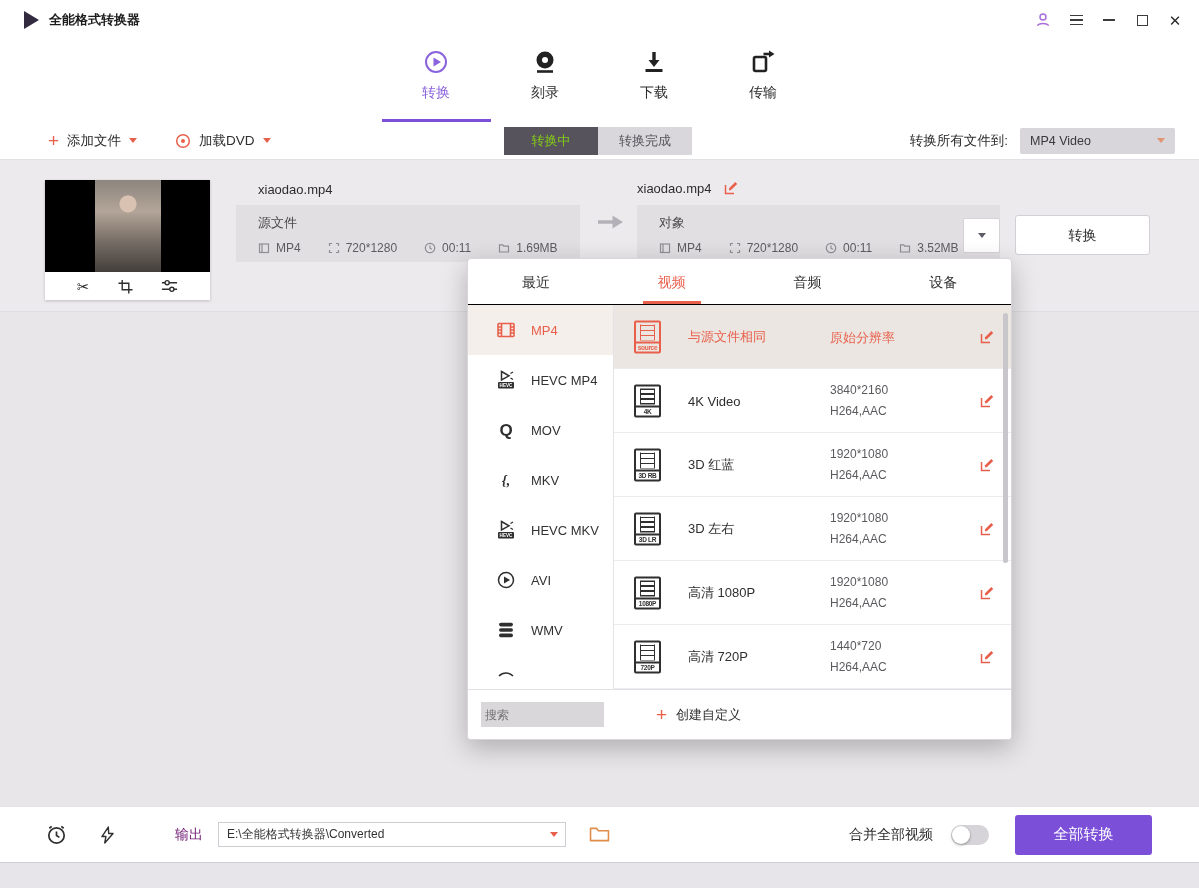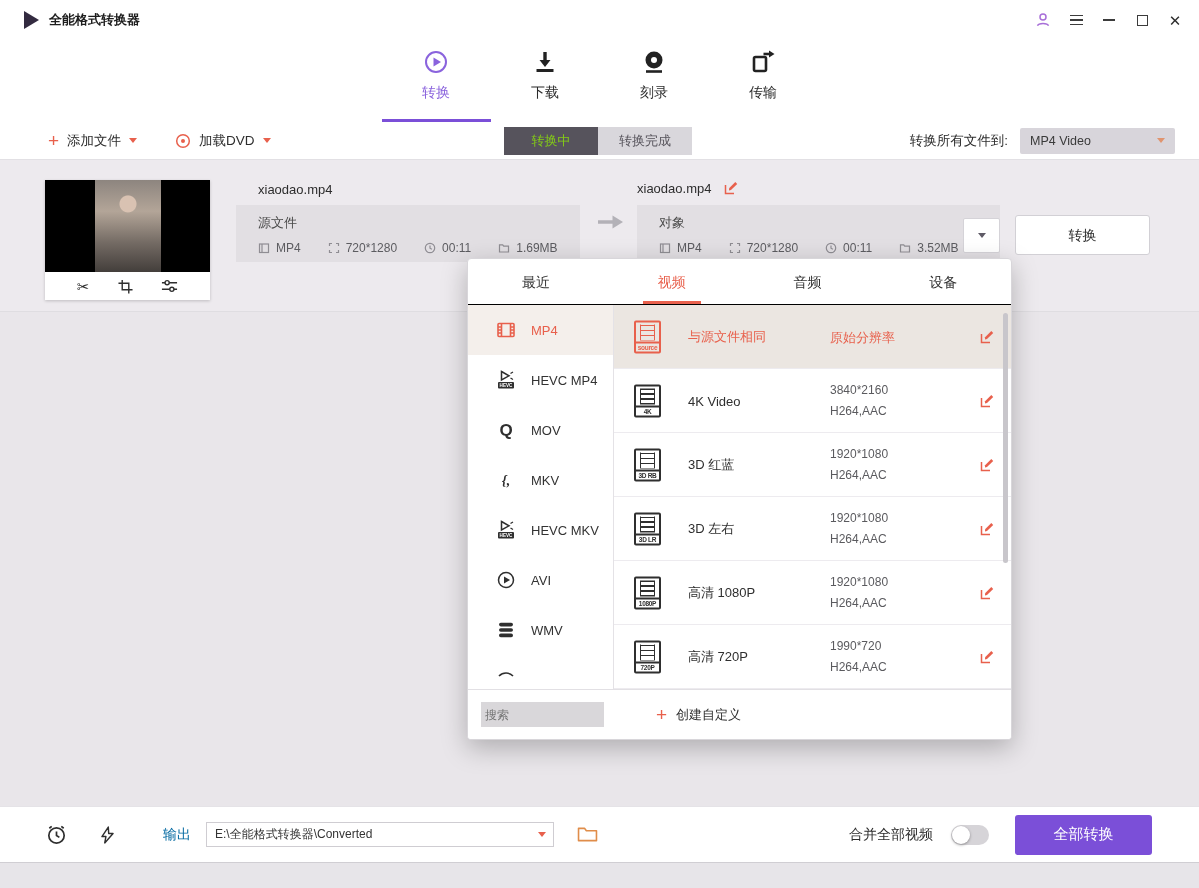--- a/index.html
+++ b/index.html
@@ -91,21 +91,21 @@
 .p-row.active .p-specs{color:var(--orange,#e8604c);font-size:13px}
 .p-edit{position:absolute;right:16px;top:50%;transform:translateY(-50%)}
 .pscroll{position:absolute;right:3px;top:54px;width:5px;height:250px;border-radius:3px;background:#c8c6cb}
 .panel-bottom{position:absolute;left:0;right:0;bottom:0;height:50px;border-top:1px solid #e2e0e4;display:flex;align-items:center;background:#fff}
 .search{margin-left:13px;width:123px;height:25px;background:#d9d7da;border:none;outline:none;padding:0 4px;font-size:12px;color:#555;font-family:inherit}
 .create-custom{margin-left:52px;display:flex;align-items:center;gap:9px;font-size:13px;color:#2e2e2e}
 
 
 .footer{height:56px;background:#fff;border-top:1px solid #e5e3e7;display:flex;align-items:center;padding:0 47px 0 45px}
 .ft-icon{margin-right:30px}
-.out-label{font-size:14px;color:#0369a1;margin-left:16px}
+.out-label{font-size:14px;color:#701a75;margin-left:28px}
 .path-select{position:relative;margin-left:15px;width:348px;height:25px}
 .path-select input{width:100%;height:100%;border:1px solid #cfcdd2;background:#fff;font-size:12px;color:#333;padding:0 26px 0 8px;outline:none;font-family:inherit}
 .path-select .caret{position:absolute;right:8px;top:10px}
 .folder-wrap{margin-left:23px}
 .spacer{flex:1}
 .merge-label{font-size:14px;color:#2d2d2d}
 .toggle{margin-left:18px;width:38px;height:20px;border-radius:10px;background:#d6d4d8;position:relative}
 .toggle .knob{position:absolute;left:1px;top:1px;width:18px;height:18px;border-radius:50%;background:#fff;box-shadow:0 1px 3px rgba(0,0,0,.35)}
 .convert-all{margin-left:26px;width:137px;height:40px;background:var(--purple,#7b4fd8);border:none;border-radius:3px;color:#fff;font-size:15px;font-family:inherit}
 .bottom-strip{height:26px;background:#e7e5e9;border-top:1px solid #d0ced3}
@@ -144,36 +144,36 @@
       <svg width="26" height="26" viewBox="0 0 26 26">
           <circle cx="13" cy="13" r="10" fill="none" stroke="#8a63dd" stroke-width="2"></circle>
           <polygon points="10.5,8.5 10.5,17.5 18,13" fill="#8a63dd"></polygon>
         </svg>
     </span>
     <span class="lbl" data-interactable="false">转换</span>
   </div>
   <div class="nav-tab" data-interactable="true">
     <span data-interactable="false">
       <svg width="26" height="26" viewBox="0 0 26 26">
+          <circle cx="13" cy="11" r="8.5" fill="#222"></circle>
+          <circle cx="13" cy="11" r="3" fill="#fff"></circle>
+          <path d="M5 22.5h16" stroke="#222" stroke-width="2.6"></path>
+        </svg>
+    </span>
+    <span class="lbl" data-interactable="false">刻录</span>
+  </div>
+  <div class="nav-tab" data-interactable="true">
+    <span data-interactable="false">
+      <svg width="26" height="26" viewBox="0 0 26 26">
           <path d="M13 3v9" stroke="#222" stroke-width="3.4"></path>
           <polygon points="7.5,11 18.5,11 13,18" fill="#222"></polygon>
           <path d="M4.5 21.5h17" stroke="#222" stroke-width="3"></path>
         </svg>
     </span>
     <span class="lbl" data-interactable="false">下载</span>
-  </div>
-  <div class="nav-tab" data-interactable="true">
-    <span data-interactable="false">
-      <svg width="26" height="26" viewBox="0 0 26 26">
-          <circle cx="13" cy="11" r="8.5" fill="#222"></circle>
-          <circle cx="13" cy="11" r="3" fill="#fff"></circle>
-          <path d="M5 22.5h16" stroke="#222" stroke-width="2.6"></path>
-        </svg>
-    </span>
-    <span class="lbl" data-interactable="false">刻录</span>
   </div>
   <div class="nav-tab" data-interactable="true">
     <span data-interactable="false">
       <svg width="26" height="26" viewBox="0 0 26 26">
           <rect x="4" y="8" width="12" height="14" rx="1.5" fill="none" stroke="#222" stroke-width="2.6"></rect>
           <path d="M13.5 5h6" stroke="#222" stroke-width="2.6"></path>
           <polygon points="19,1.5 19,8.5 24.5,5" fill="#222"></polygon>
         </svg>
     </span>
     <span class="lbl" data-interactable="false">传输</span>
@@ -510,21 +510,21 @@
 
         <div class="p-row" data-interactable="true">
           <div class="p-icon-wrap" data-interactable="false">
             <div class="preset-icon">
                 <div class="pi-film"></div>
                 <div class="pi-badge">720P</div>
               </div>
           </div>
           <div class="p-name" data-interactable="false">高清 720P</div>
           <div class="p-specs">
-              <div data-interactable="false">1990*720</div>
+              <div data-interactable="false">1440*720</div>
               <div data-interactable="false">H264,AAC</div>
             </div>
           <div class="p-edit" data-interactable="true">
             <svg width="16" height="16" viewBox="0 0 16 16">
                 <path d="M2.5 5v8.5H11" fill="none" stroke="#e8604c" stroke-width="1.5"></path>
                 <path d="M6 10.5l2-.4 6.2-6.2-1.9-1.9-6.2 6.2z" fill="#e8604c"></path>
               </svg>
           </div>
         </div>
       </div>

